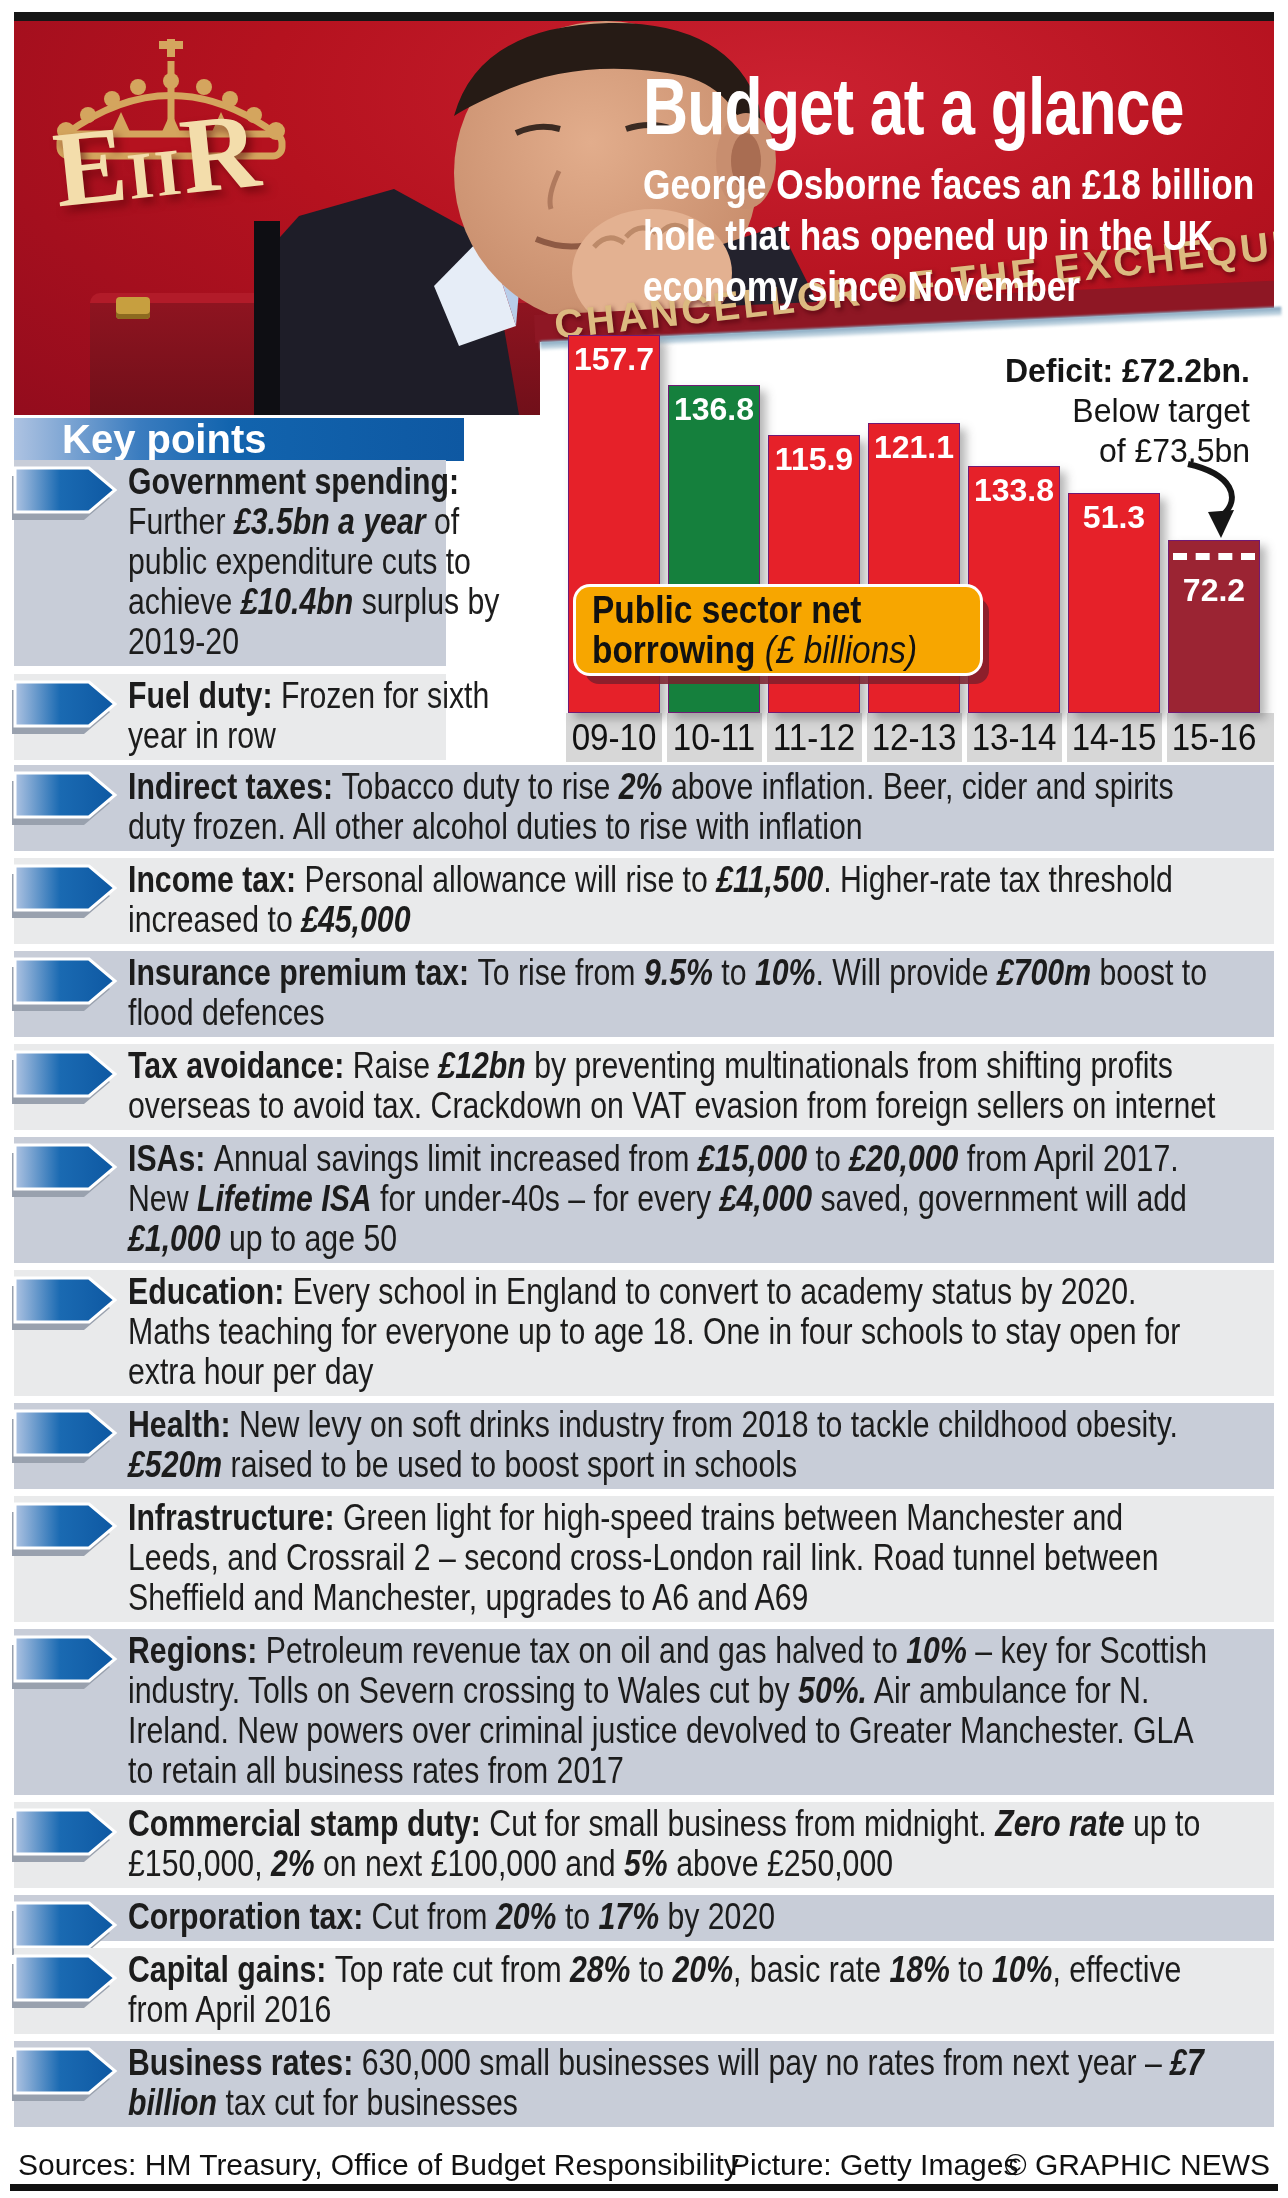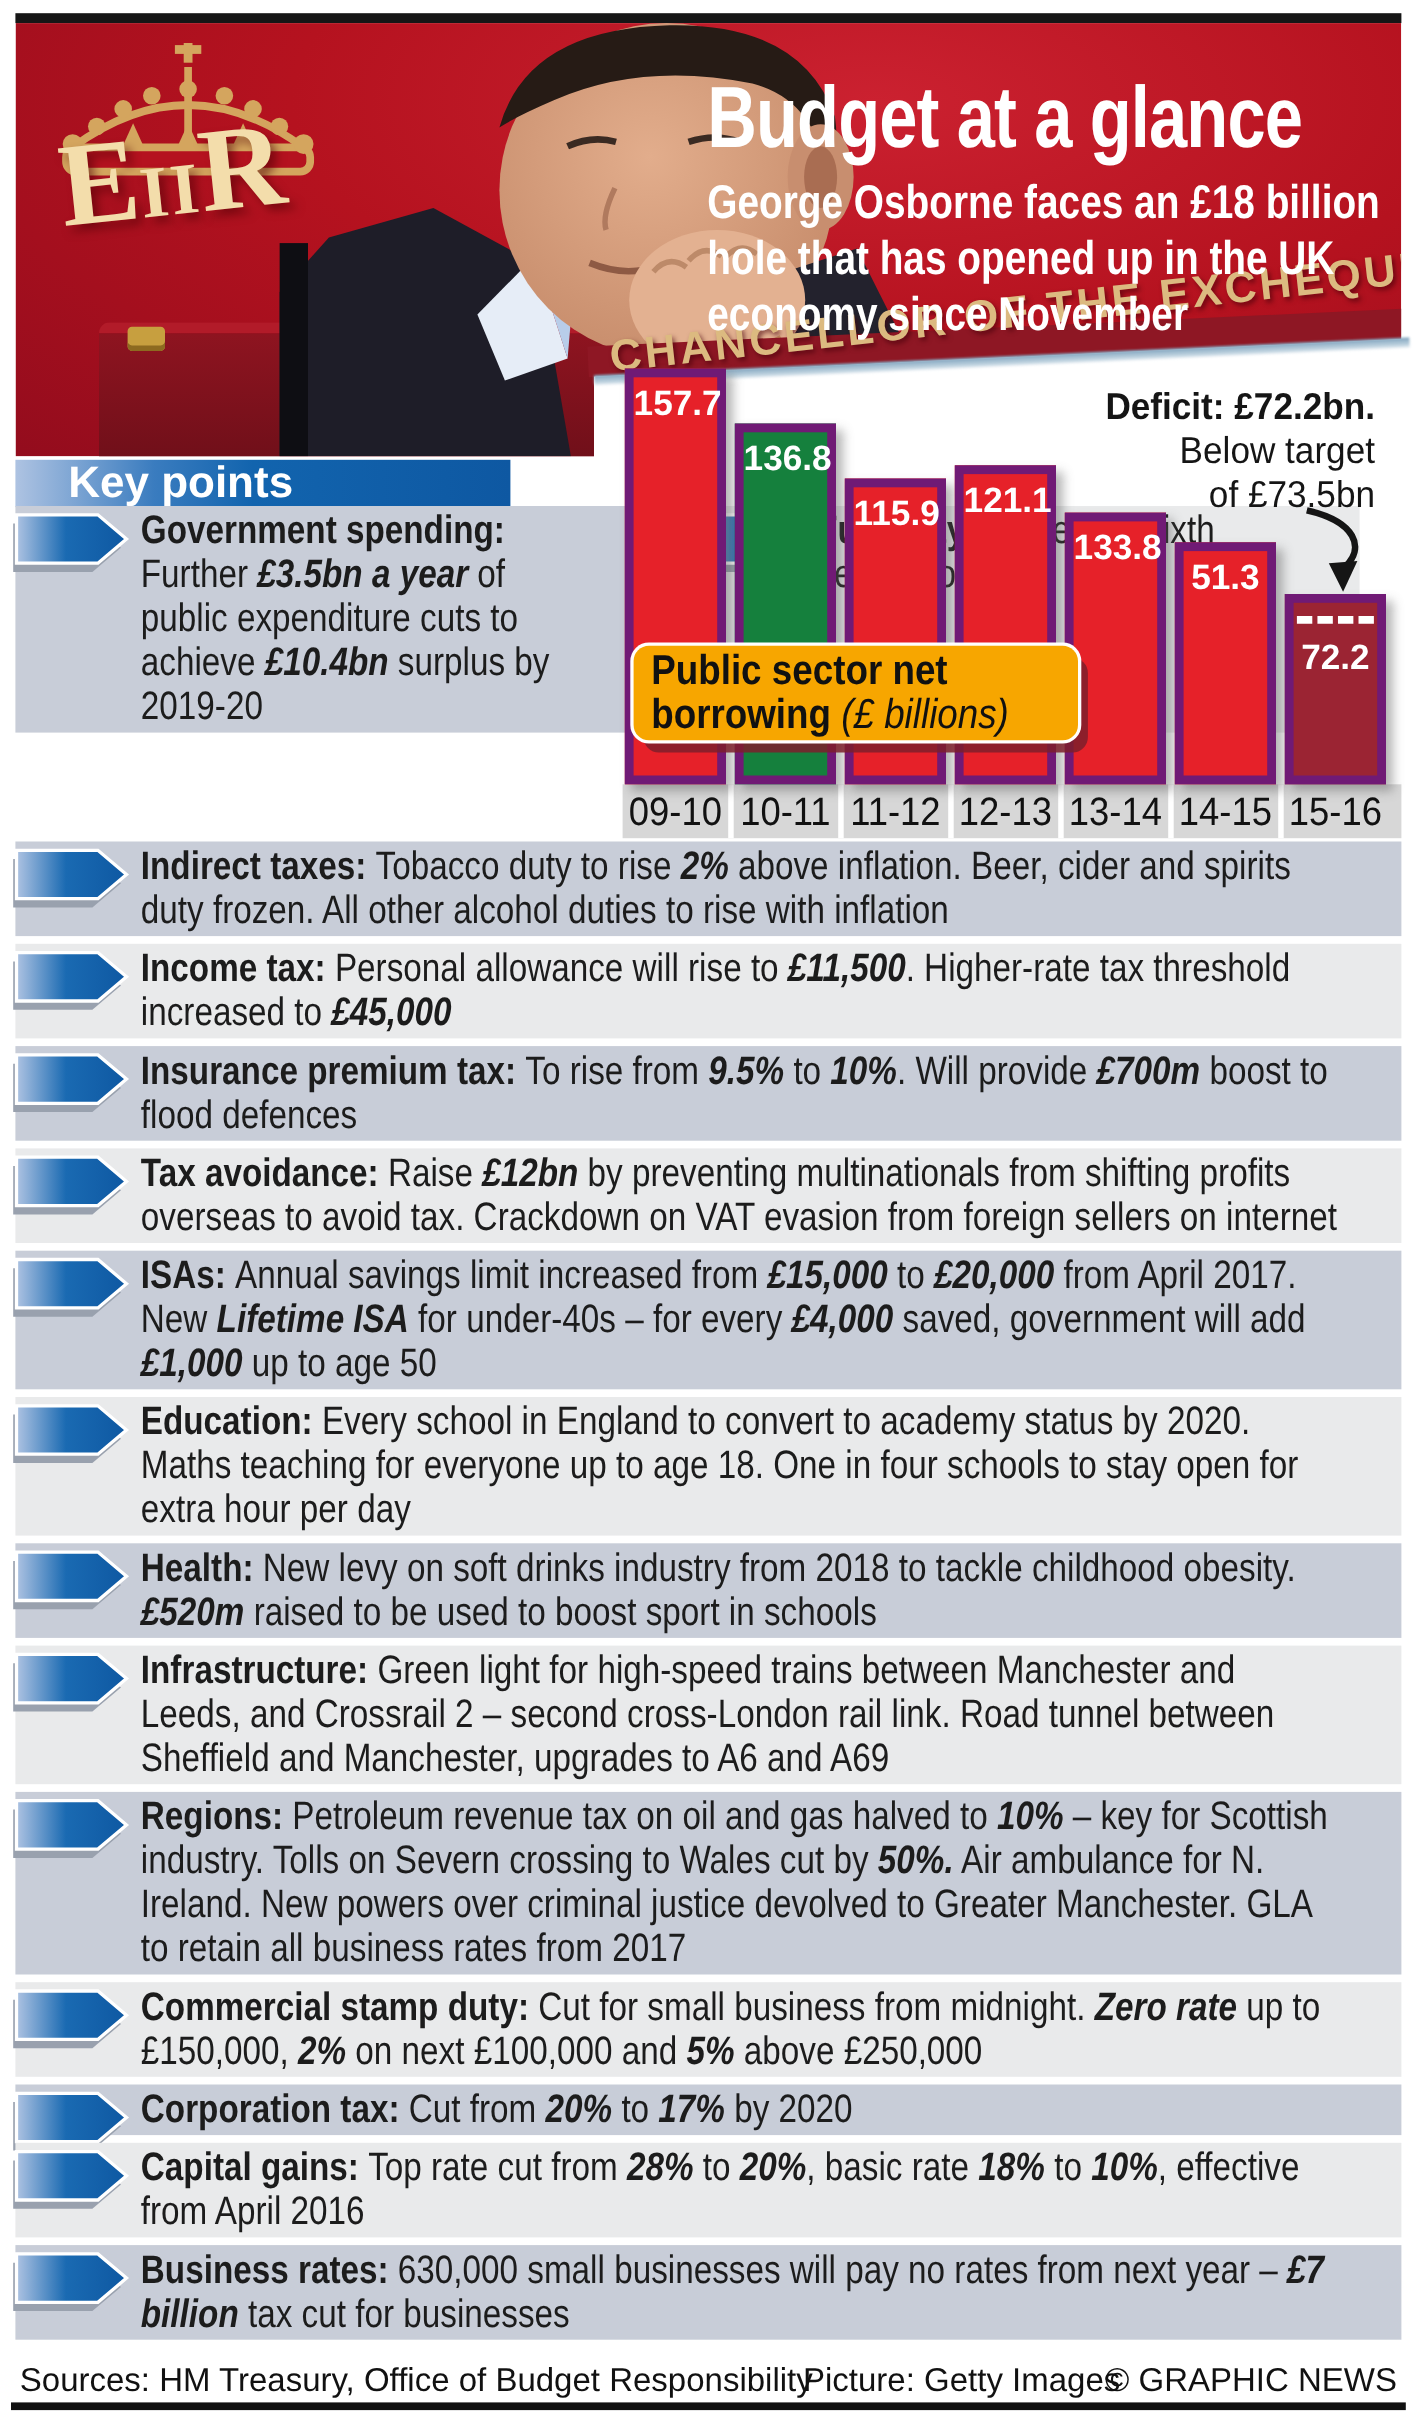--- a/index.html
+++ b/index.html
@@ -38,21 +38,21 @@
         border-radius:10px 10px 0 0;}
   .case .keyplate{position:absolute;left:348px;top:42px;width:44px;height:36px;background:#c79f3f;
         border-radius:6px;box-shadow:inset 0 -6px 0 #8d6a20;}
   .case .keyplate:after{content:"";position:absolute;left:18px;top:8px;width:8px;height:18px;
         background:#4d3a10;border-radius:3px;}
   .case .hinge{position:absolute;top:-6px;width:34px;height:22px;background:#c79f3f;
         border-radius:4px;box-shadow:inset 0 -5px 0 #8d6a20;}
   .portrait{position:absolute;left:240px;top:0;}
 
   
-  .bar{position:absolute;box-sizing:border-box;border:8px solid #701a75;
+  .bar{position:absolute;box-sizing:border-box;border:1px solid #701a75;
        box-shadow:6px 6px 9px rgba(90,90,90,.45);z-index:5;}
   .bar .val{color:#fff;font-weight:bold;font-size:32px;text-align:center;padding-top:5px;}
   .bar .dots{position:absolute;left:4%;right:4%;top:12px;border-top:7px dashed #fff;}
   .xband{position:absolute;left:566px;top:713px;width:708px;height:49px;background:#d7d7d7;z-index:4;}
   .xsep{position:absolute;top:0;width:5px;height:49px;background:#fff;}
   .xlab{position:absolute;top:713px;width:96px;height:49px;z-index:5;font-size:36px;color:#111;
         text-align:center;line-height:49px;transform:scaleX(.92);}
   .chart-key{position:absolute;left:576px;top:587px;width:372px;height:80px;background:#f7a600;
         border-radius:14px;box-shadow:0 0 0 3px #fff, 9px 11px 0 rgba(125,31,43,.85);
         padding:3px 16px;z-index:6;color:#111;font-size:38px;line-height:40px;
@@ -63,21 +63,21 @@
            color:#151515;font-size:34px;line-height:40px;transform:scaleX(.94);transform-origin:right top;}
   .deficit .b{font-weight:bold;}
   .curve-arrow{position:absolute;left:1140px;top:458px;z-index:6;}
 
   
   .kp-head{position:absolute;left:14px;top:418px;width:450px;height:43px;
            background:linear-gradient(90deg,#aec3e2 0%,#3a7cbf 28%,#1264ae 48%,#0e58a2 100%);
            color:#fff;font-weight:bold;font-size:40px;line-height:43px;padding-left:48px;
            box-sizing:border-box;}
   .left-col{position:absolute;left:14px;top:460px;width:432px;display:flex;
-            flex-direction:row;gap:8px;}
+            flex-direction:column;gap:8px;}
   .full-col{position:absolute;left:14px;top:765px;width:1260px;display:flex;
             flex-direction:column;gap:7px;}
   .kp-row{position:relative;padding:2px 8px 4px 114px;}
   .full-col .kp-row{padding:2px 55px 4px 114px;}
   .kp-row.dark{background:#c8cdd8;}
   .kp-row.light{background:#e9eaeb;}
   .kp-text{font-size:36px;line-height:40px;color:#1c1c1c;transform:scaleX(.84);
            transform-origin:left top;}
   .left-col .kp-text{width:485px;}
   .full-col .kp-text{width:1299px;}

